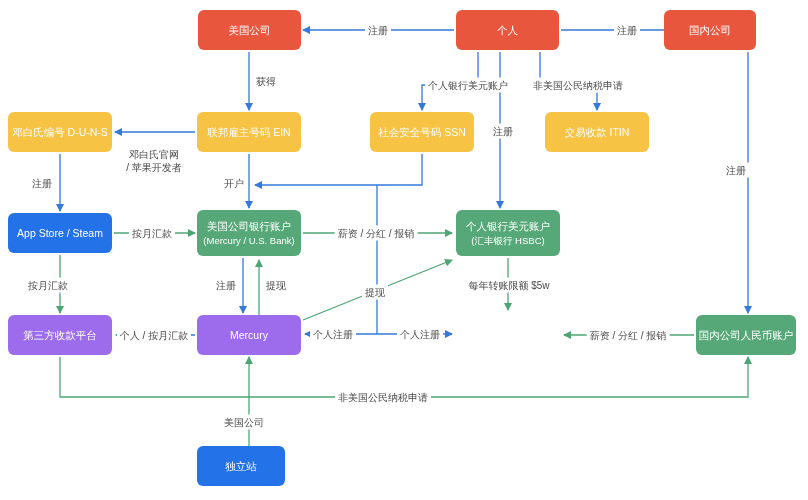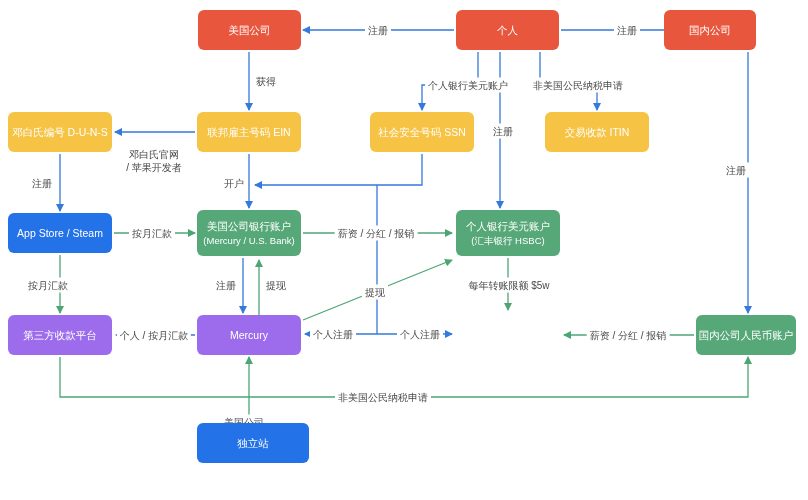--- a/index.html
+++ b/index.html
@@ -139,17 +139,17 @@
   <div class="node purple" style="left:8px;top:315px;width:104px;height:40px">
     <span>第三方收款平台</span>
   </div>
   <div class="node purple" style="left:197px;top:315px;width:104px;height:40px">
     <span>Mercury</span>
   </div>
   <div class="node green" style="left:696px;top:315px;width:100px;height:40px">
     <span>国内公司人民币账户</span>
   </div>
 
-  <div class="node blue" style="left:197px;top:423px;width:112px;height:40px">
+  <div class="node blue" style="left:197px;top:446px;width:88px;height:40px">
     <span>独立站</span>
   </div>
 
 </div>
 
 </body></html>

